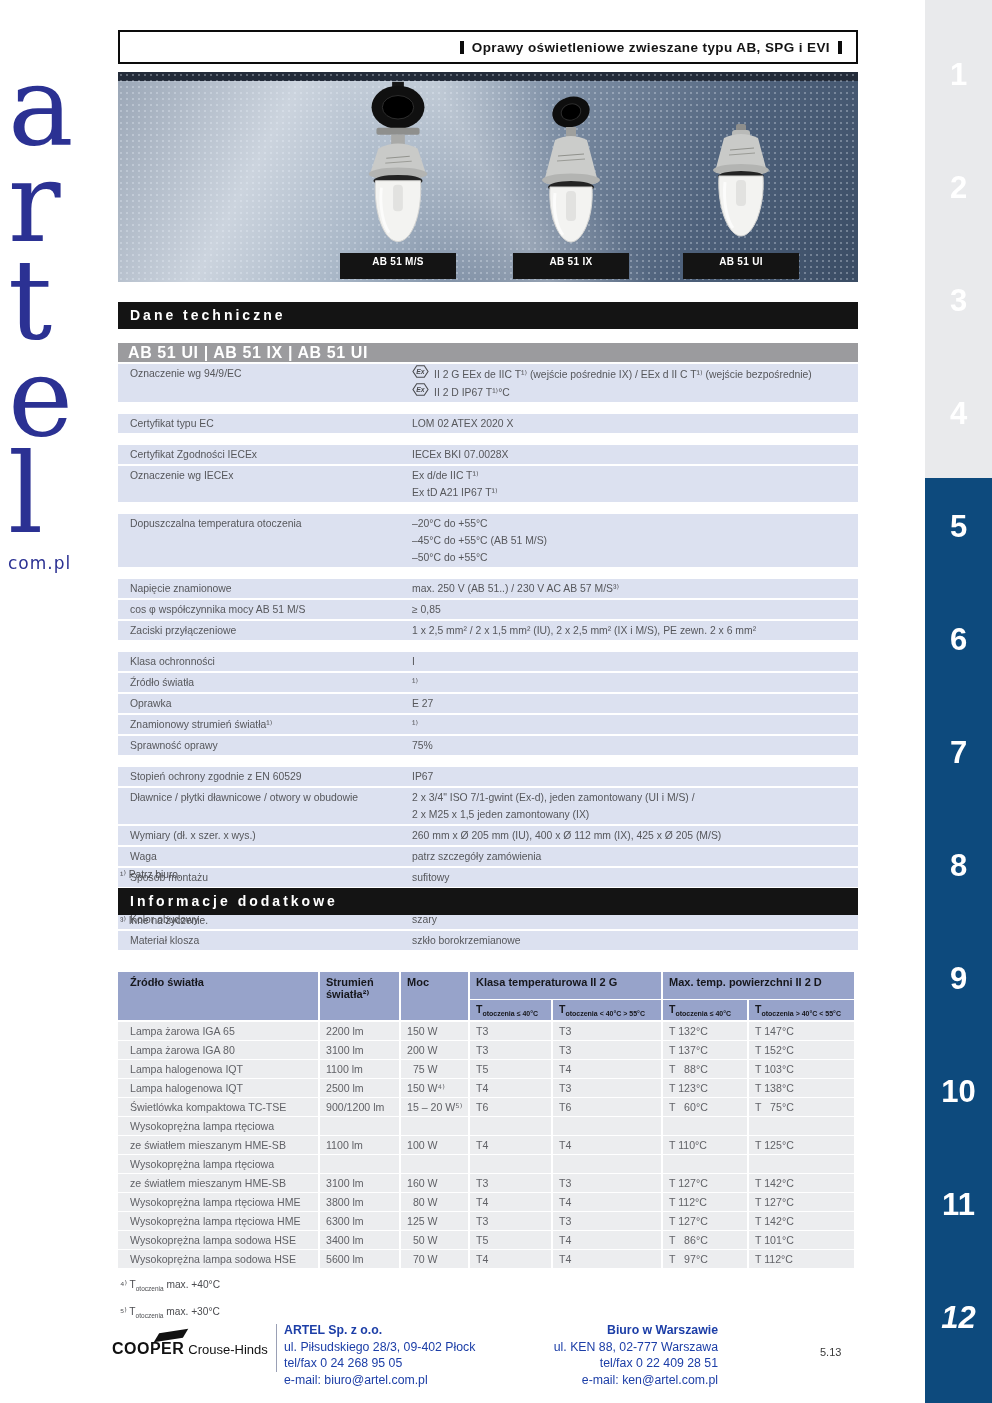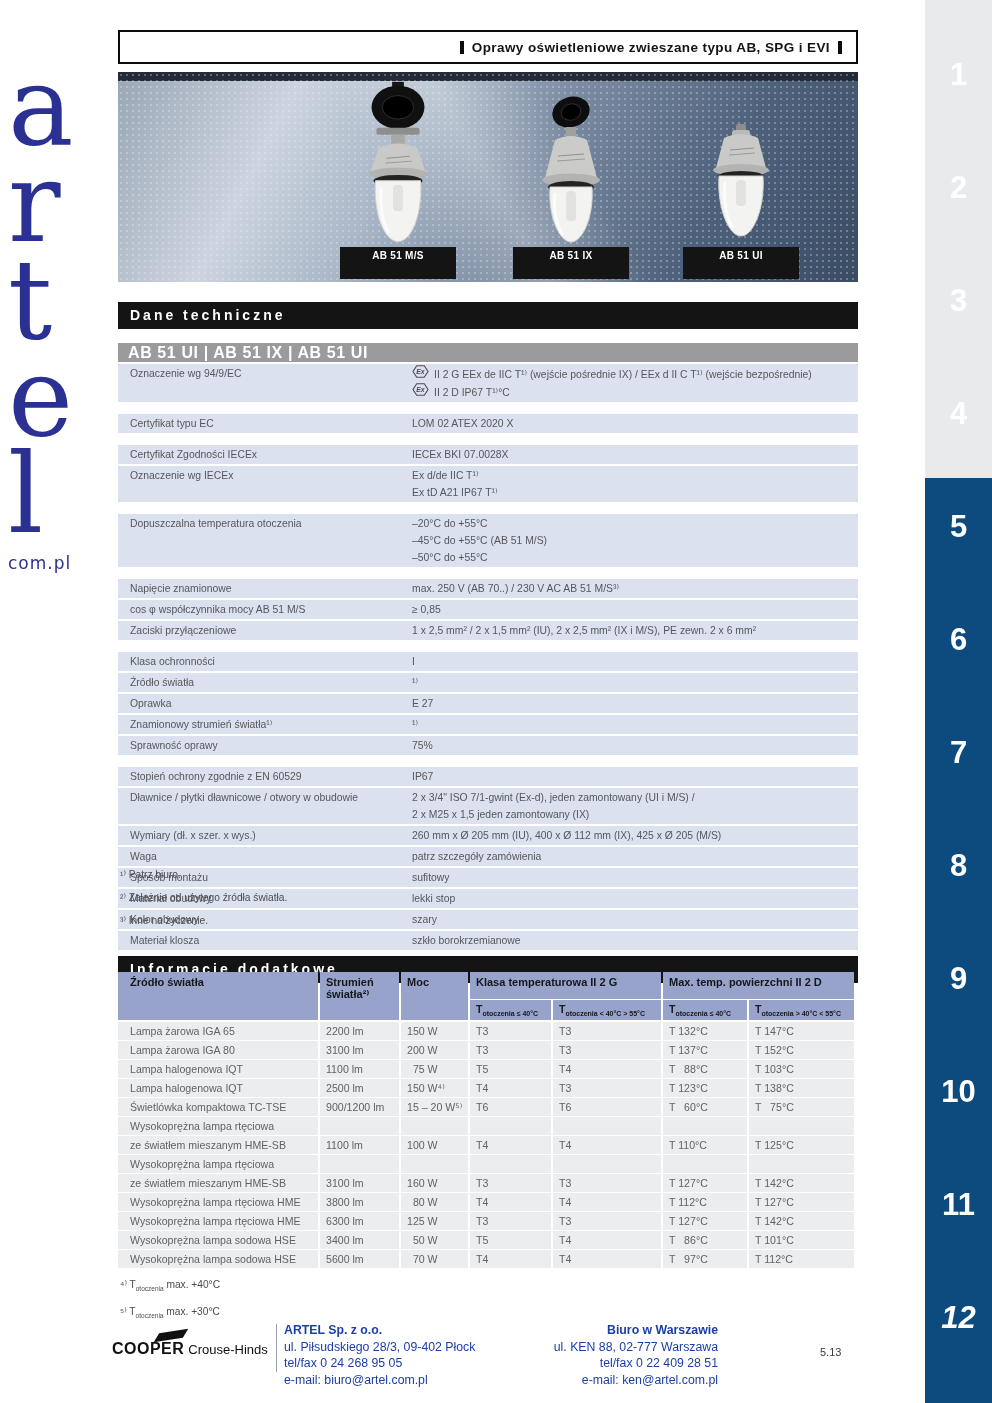--- a/index.html
+++ b/index.html
@@ -35,21 +35,21 @@
   .hero { position:absolute; top:72px; left:0; width:740px; height:210px; overflow:hidden;
     background:
       linear-gradient(60deg, rgba(255,255,255,0) 38%, rgba(255,255,255,0.28) 50%, rgba(255,255,255,0) 62%),
       linear-gradient(118deg,#9aa6b6 0%,#ccd4de 22%,#a9b7c7 38%,#7b8ca2 55%,#4e617b 78%,#3a4c64 100%);
   }
   .hero::before { content:""; position:absolute; top:0; left:0; right:0; height:9px; background:#232b39; }
   .hero::after  { content:""; position:absolute; inset:0;
     background-image:radial-gradient(circle, rgba(235,242,250,0.30) 1px, rgba(0,0,0,0) 1.4px);
     background-size:6px 6px; }
   .hero svg { position:absolute; z-index:2; }
-  .hero .plabel { position:absolute; z-index:3; bottom:3px; width:116px; height:32px;
+  .hero .plabel { position:absolute; z-index:3; bottom:3px; width:116px; height:26px;
     background:#141414; color:#fff; font-size:10px; font-weight:bold;
     line-height:17px; text-align:center; letter-spacing:0.3px; }
 
   
   .section-bar { position:absolute; left:0; width:740px; height:27px; background:#141414;
     color:#fff; font-size:14px; font-weight:bold; letter-spacing:3px; line-height:27px;
     padding-left:12px; }
 
   .models-bar { position:absolute; top:343px; left:0; width:740px; height:19px;
     background:#9b9b9e; color:#fff; font-weight:bold; font-size:16px; line-height:19px;
@@ -233,21 +233,21 @@
           <div class="tlabel">Dopuszczalna temperatura otoczenia</div>
           <div class="tval">
             <div class="tline">–20°C do +55°C</div>
             <div class="tline">–45°C do +55°C (AB 51 M/S)</div>
             <div class="tline">–50°C do +55°C</div>
           </div>
         </div>
         <div class="trow gap">
           <div class="tlabel">Napięcie znamionowe</div>
           <div class="tval">
-            <div class="tline">max. 250 V (AB 70..) / 230 V AC AB 51 M/S³⁾</div>
+            <div class="tline">max. 250 V (AB 51..) / 230 V AC AB 57 M/S³⁾</div>
           </div>
         </div>
         <div class="trow">
           <div class="tlabel">cos φ współczynnika mocy AB 51 M/S</div>
           <div class="tval">
             <div class="tline">≥ 0,85</div>
           </div>
         </div>
         <div class="trow">
           <div class="tlabel">Zaciski przyłączeniowe</div>
@@ -334,21 +334,21 @@
             <div class="tline">szkło borokrzemianowe</div>
           </div>
         </div>
       </div>
     <div class="tech-notes" id="tech-notes">
         <div class="fnote">¹⁾ Patrz biuro.</div>
         <div class="fnote">²⁾ Zależnie od użytego źródła światła.</div>
         <div class="fnote">³⁾ Inne na życzenie.</div>
       </div>
 
-    <div class="section-bar" style="top:956px;">Informacje dodatkowe</div>
+    <div class="section-bar" style="top:888px;">Informacje dodatkowe</div>
     <div class="info-table">
       <div class="ihead" id="info-head">
           <div class="hcell span2 first">Źródło światła</div>
           <div class="hcell span2">Strumień światła²⁾</div>
           <div class="hcell span2">Moc</div>
           <div class="hcell" style="grid-area: 1 / span 2;">Klasa temperaturowa II 2 G</div>
           <div class="hcell" style="grid-area: 1 / span 2;">Max. temp. powierzchni II 2 D</div>
           <div class="hsub" style="grid-area: 2 / 4;">T<sub>otoczenia ≤ 40°C</sub></div>
           <div class="hsub" style="grid-area: 2 / 5;">T<sub>otoczenia &lt; 40°C &gt; 55°C</sub></div>
           <div class="hsub" style="grid-area: 2 / 6;">T<sub>otoczenia ≤ 40°C</sub></div>

